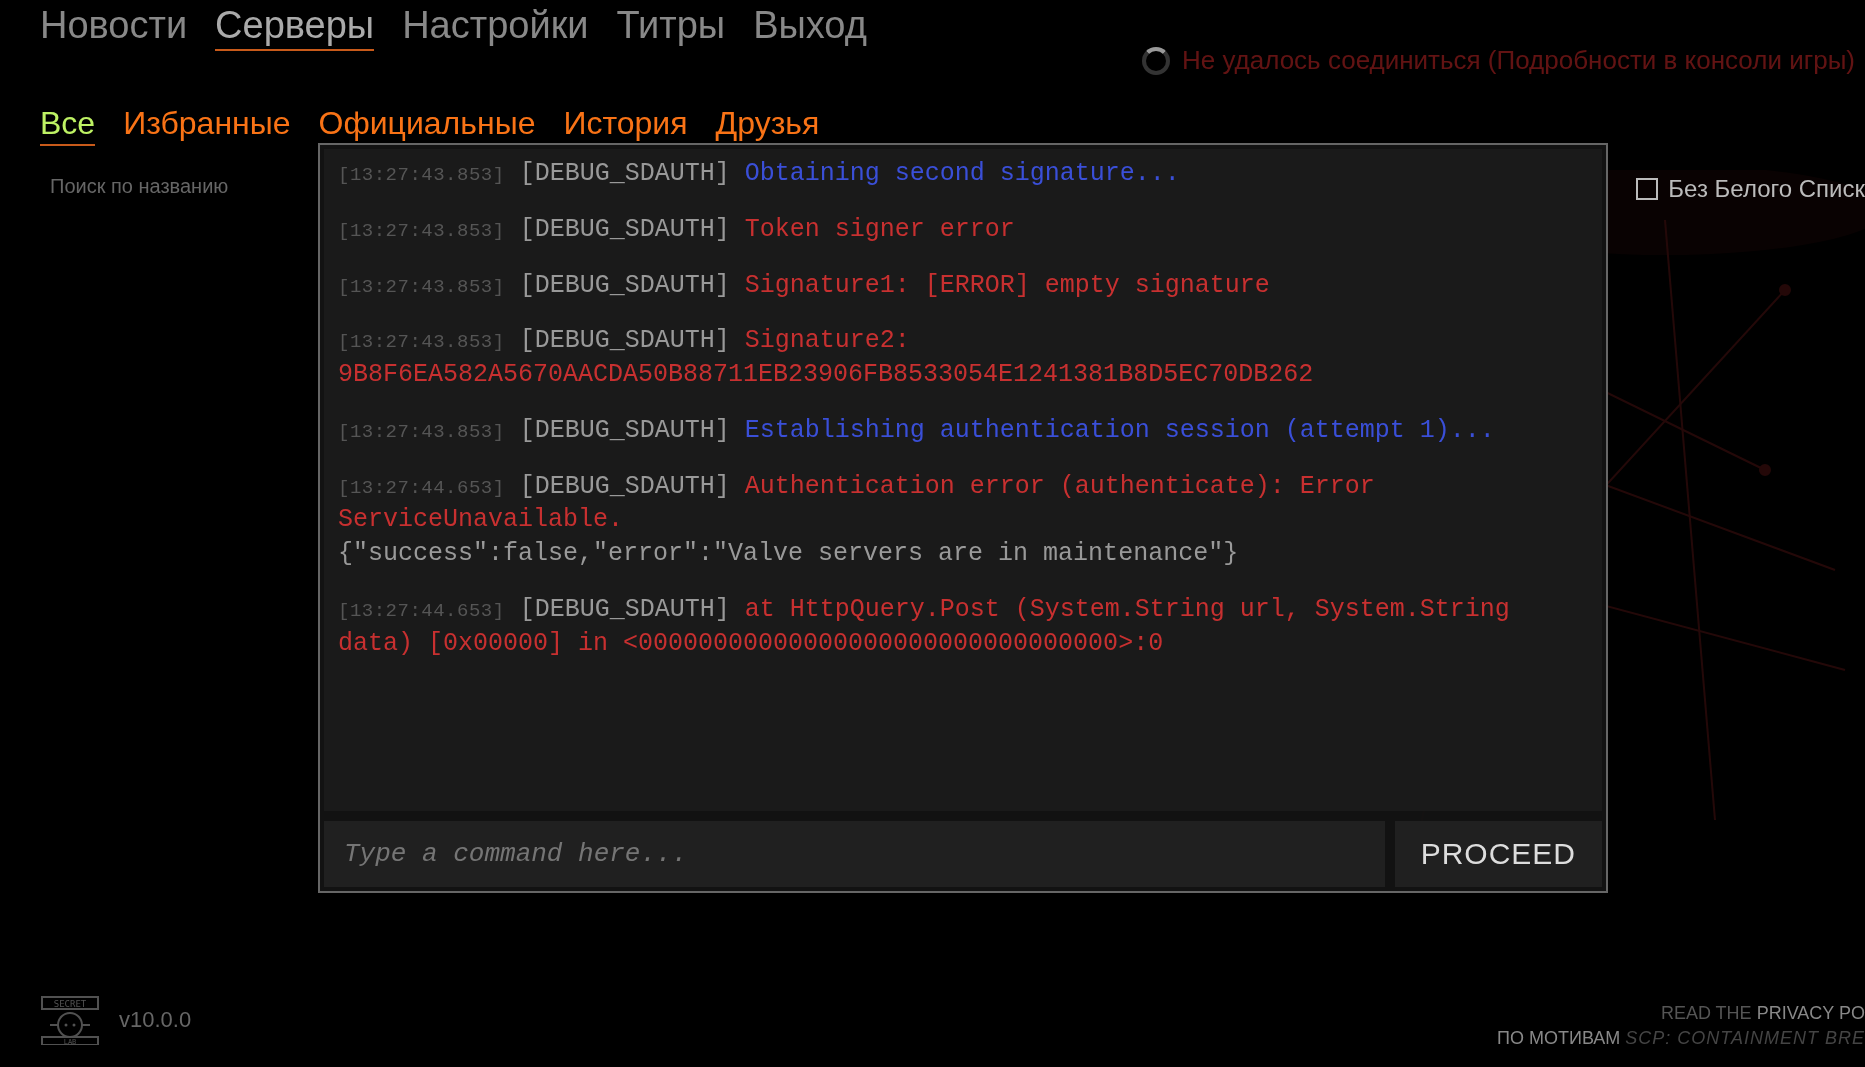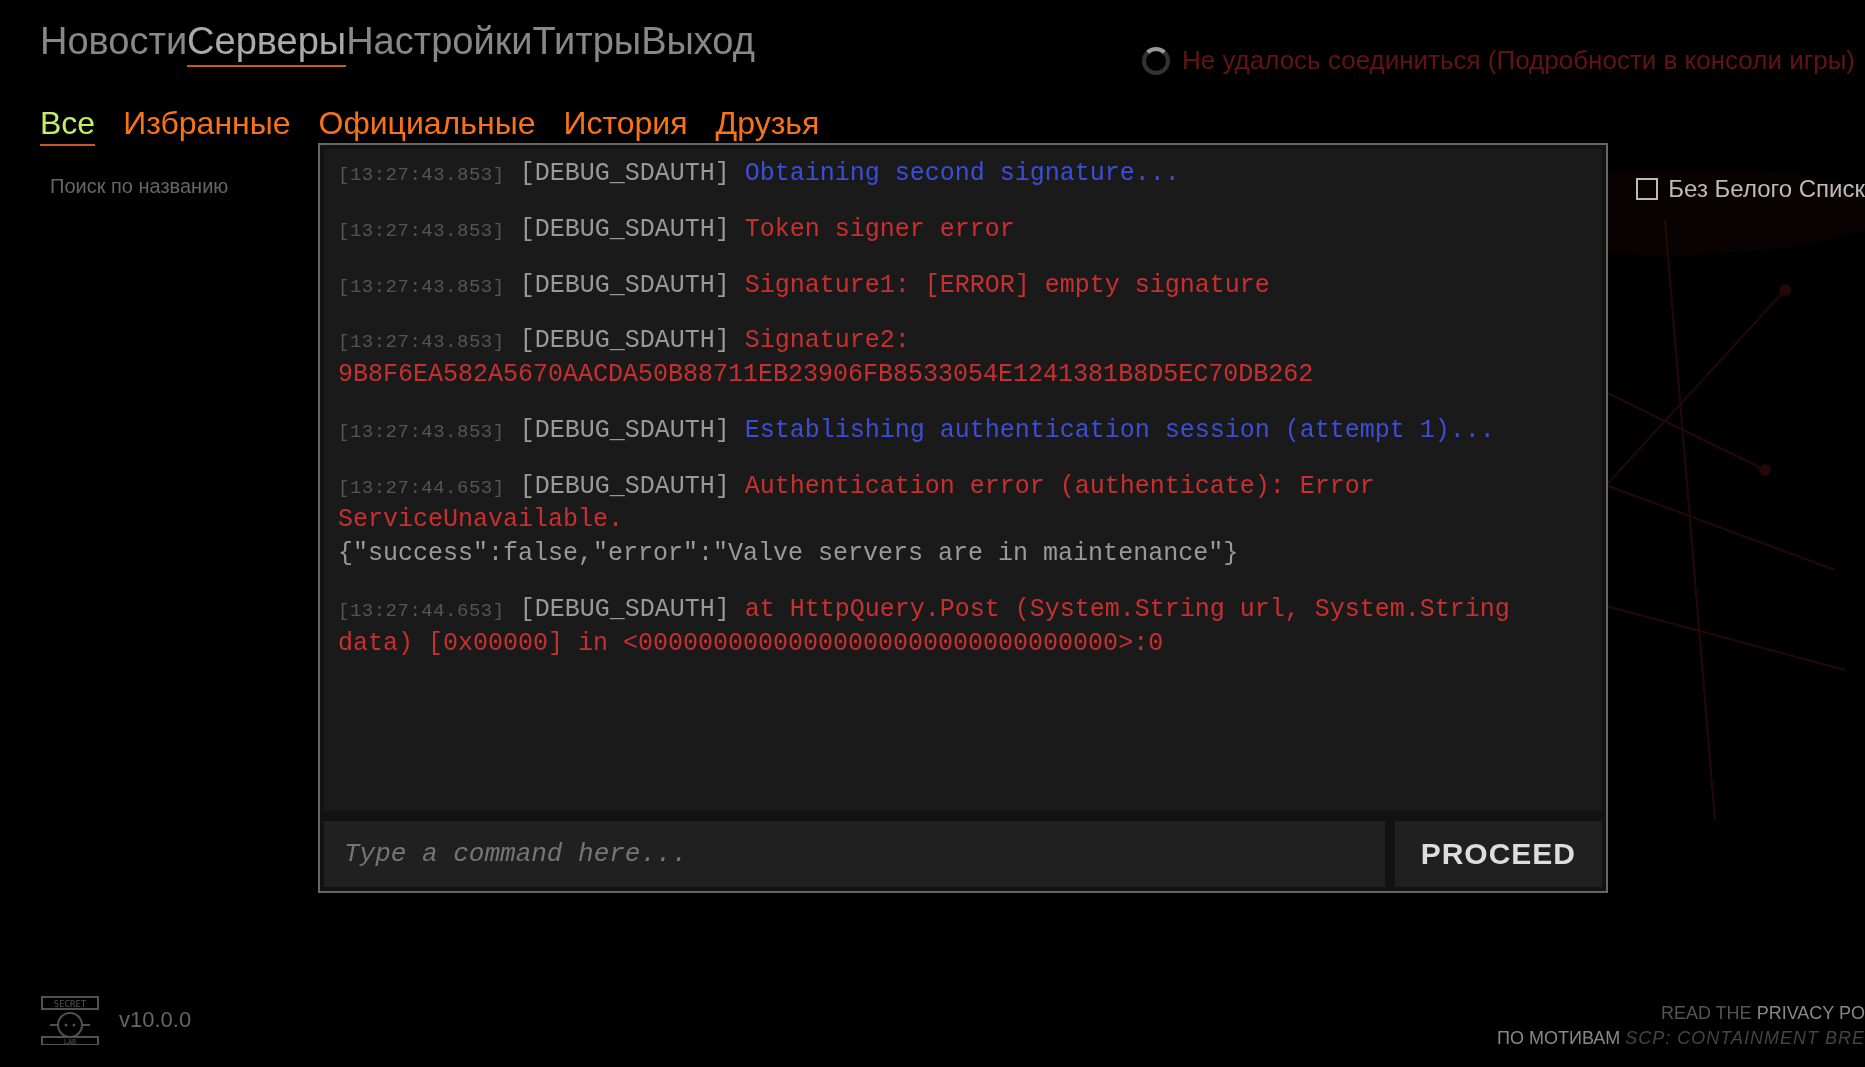--- a/index.html
+++ b/index.html
@@ -18,23 +18,24 @@
     right: 0;
     top: 170px;
     width: 600px;
     height: 700px;
     opacity: 0.18;
     pointer-events: none;
     z-index: 0;
   }
   .main-nav {
     position: absolute;
-    top: 20px;
+    top: 4px;
     left: 40px;
     display: flex;
+    gap: 28px;
     z-index: 5;
   }
   .main-nav span {
     font-size: 38px;
     color: #888;
     cursor: pointer;
   }
   .main-nav span.active {
     color: #aaa;
     border-bottom: 2px solid #c85a1a;
@@ -148,21 +149,21 @@
     font-size: 26px;
     font-style: italic;
     color: #777;
   }
   .proceed-btn {
     background: #202020;
     border: none;
     padding: 0 26px;
     color: #ddd;
     font-size: 30px;
-    font-weight: bold;
+    font-weight: normal;
     letter-spacing: 1px;
     cursor: pointer;
   }
   
   .bottom-left {
     position: absolute;
     bottom: 22px;
     left: 40px;
     display: flex;
     align-items: center;

